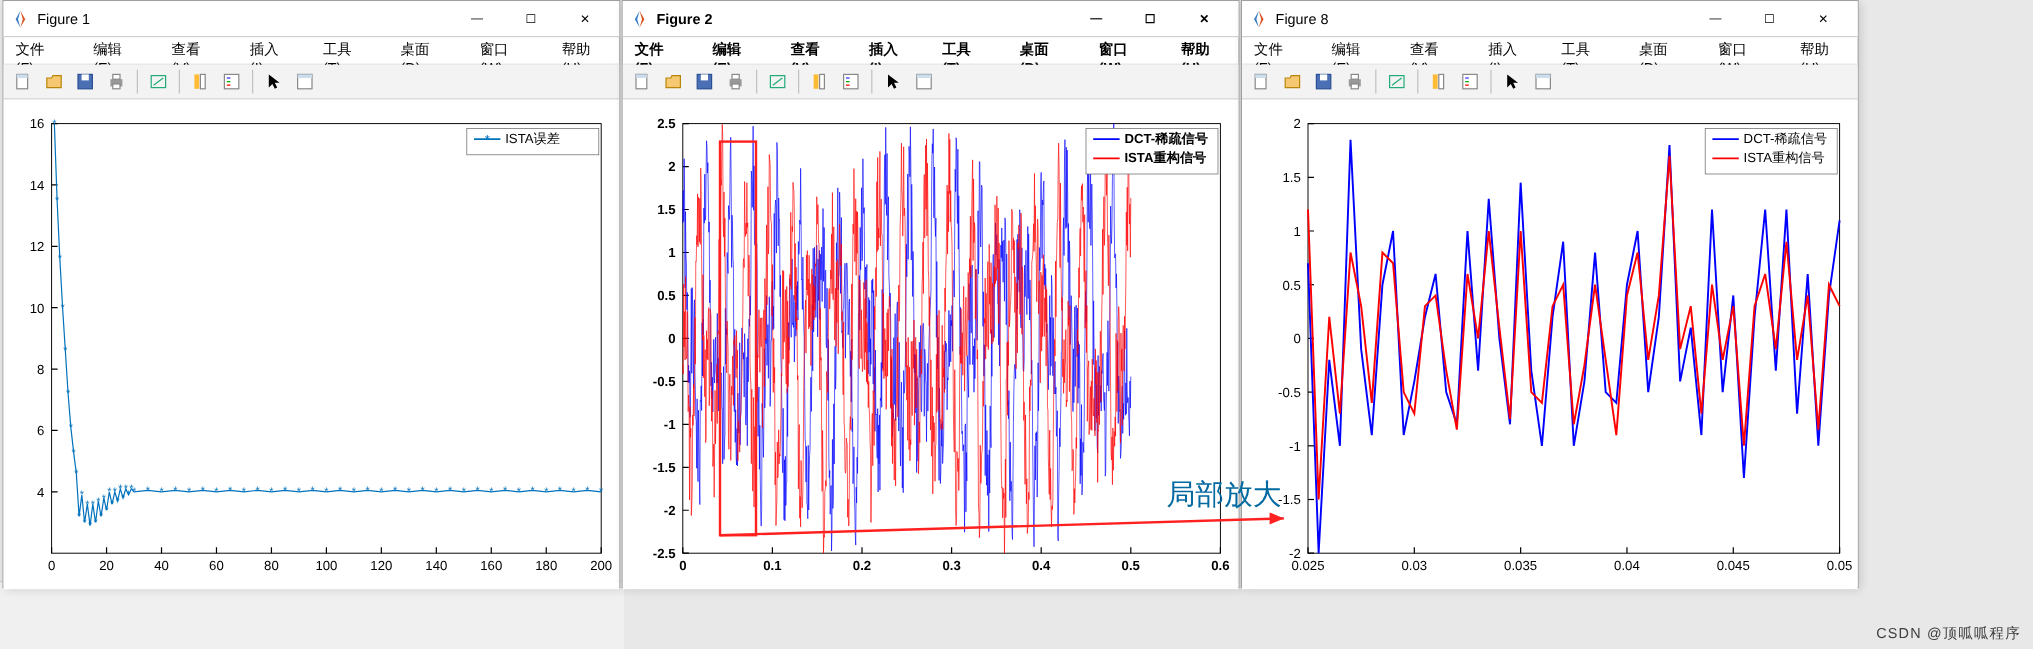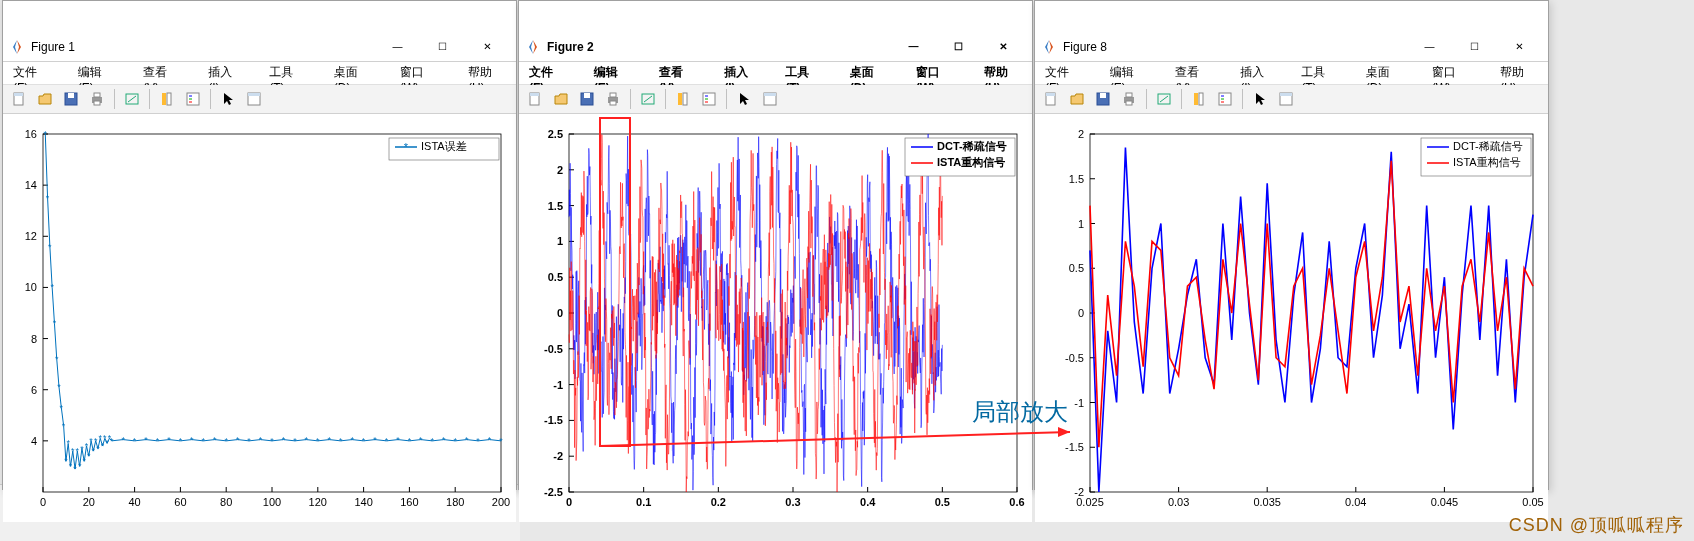--- a/index.html
+++ b/index.html
@@ -23,21 +23,20 @@
   .titlebar {
     height: 30px;
     background: #fff;
     border-bottom: 1px solid #d0d0d0;
     display: flex;
     align-items: center;
     padding: 0 6px;
     gap: 6px;
     font-size: 12px;
     color: #000;
-    margin-top: 31px;
   }
   .titlebar .icon-matlab {
     width: 16px; height:16px;
   }
   .win-btns {
     margin-left: auto;
     display: flex;
     gap: 0;
   }
   .win-btn {
@@ -75,21 +74,21 @@
   }
   .tsep { width:1px; height:20px; background:#c0c0c0; margin:0 3px; }
   .canvas-area {
     flex:1;
     background:#fff;
     position:relative;
   }
   svg.plot { width:100%; height:100%; display:block; }
   .watermark {
     position:absolute; right:10px; bottom:4px;
-    color:#a16207; font-size:18px; letter-spacing:1px;
+    color:#404040; font-size:12px; letter-spacing:1px;
   }
   .annotation {
     position:absolute;
     color:#0369a1;
     font-size:24px;
     pointer-events:none;
   }
 </style>
 </head>
 <body>

